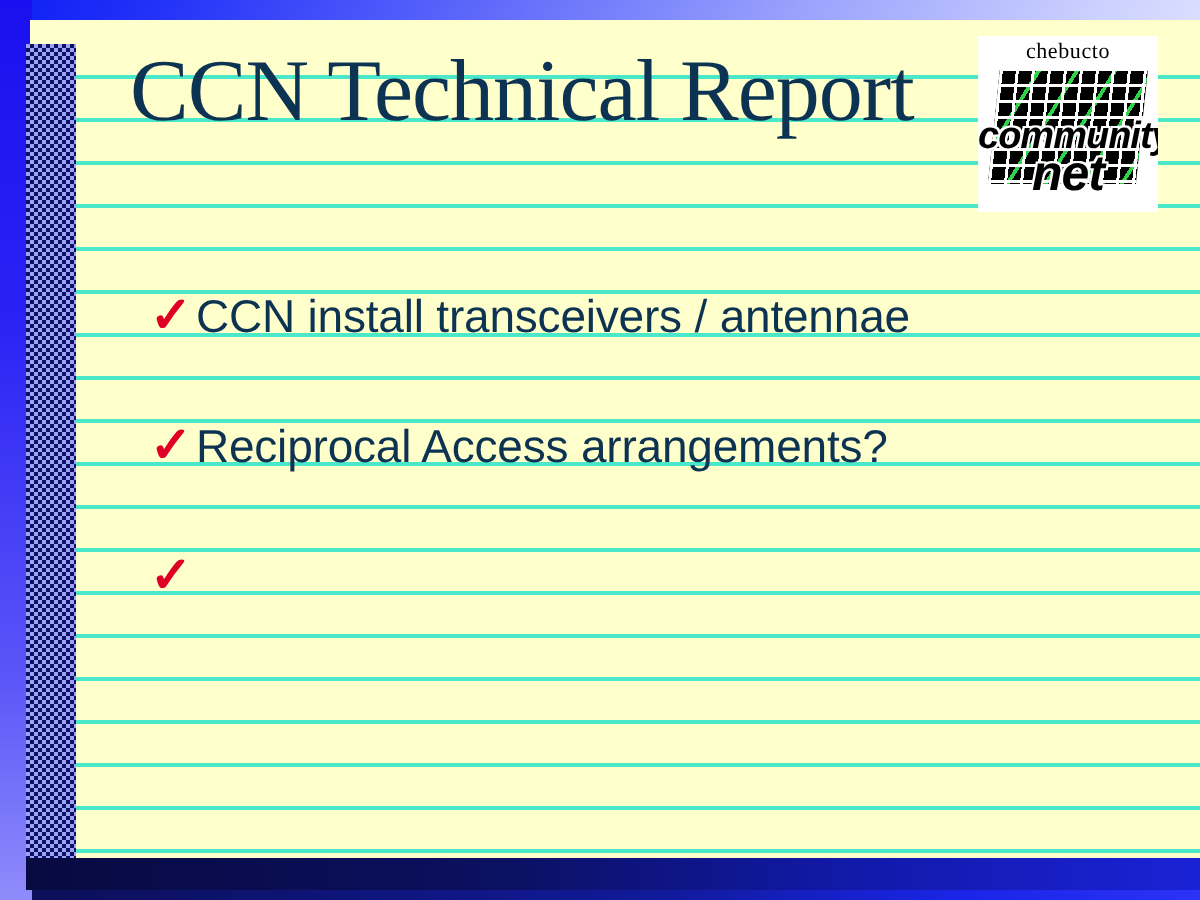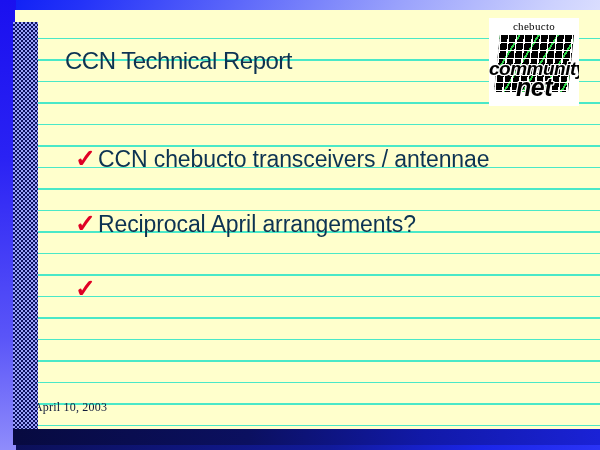--- a/index.html
+++ b/index.html
@@ -83,28 +83,29 @@
   }
   #paper-inner {
     position: absolute;
     left: 0; top: 0; right: 0; bottom: 0;
   }
 
   
   #title {
     position: absolute;
     left: 50px;
-    top: 29px;
+    top: 14px;
     width: 430px;
     color: #0d3352;
-    font-size: 24px;
+    font-size: 44px;
     font-weight: 400;
     letter-spacing: -0.5px;
     line-height: 44px;
     white-space: nowrap;
+    font-family: Liberation Serif, serif;
   }
 
   
   #logo {
     position: absolute;
     left: 474px;
     top: 8px;
     width: 90px;
     height: 88px;
     background: #ffffff;
@@ -219,32 +220,31 @@
       <div id="logo">
         <div id="logo-word-top">chebucto</div>
         <div id="logo-grid"></div>
         <div id="logo-word-mid">community</div>
         <div id="logo-word-bot">net</div>
       </div>
 
       <div id="bullets">
         <div class="bullet-row b0">
           <span class="check">✓</span>
-          <span class="bullet-text">CCN chebucto transceivers / antennae</span>
+          <span class="bullet-text">CCN install transceivers / antennae</span>
         </div>
         <div class="bullet-row b1">
           <span class="check">✓</span>
-          <span class="bullet-text">Reciprocal April arrangements?</span>
+          <span class="bullet-text">Reciprocal Access arrangements?</span>
         </div>
         <div class="bullet-row b2">
           <span class="check">✓</span>
         </div>
       </div>
 
-      <div id="date">April 10, 2003</div>
 
     </div>
   </div>
 
   <div id="left-dither"></div>
   <div id="bottom-dither"></div>
 
 </div>
 
 </body></html>

